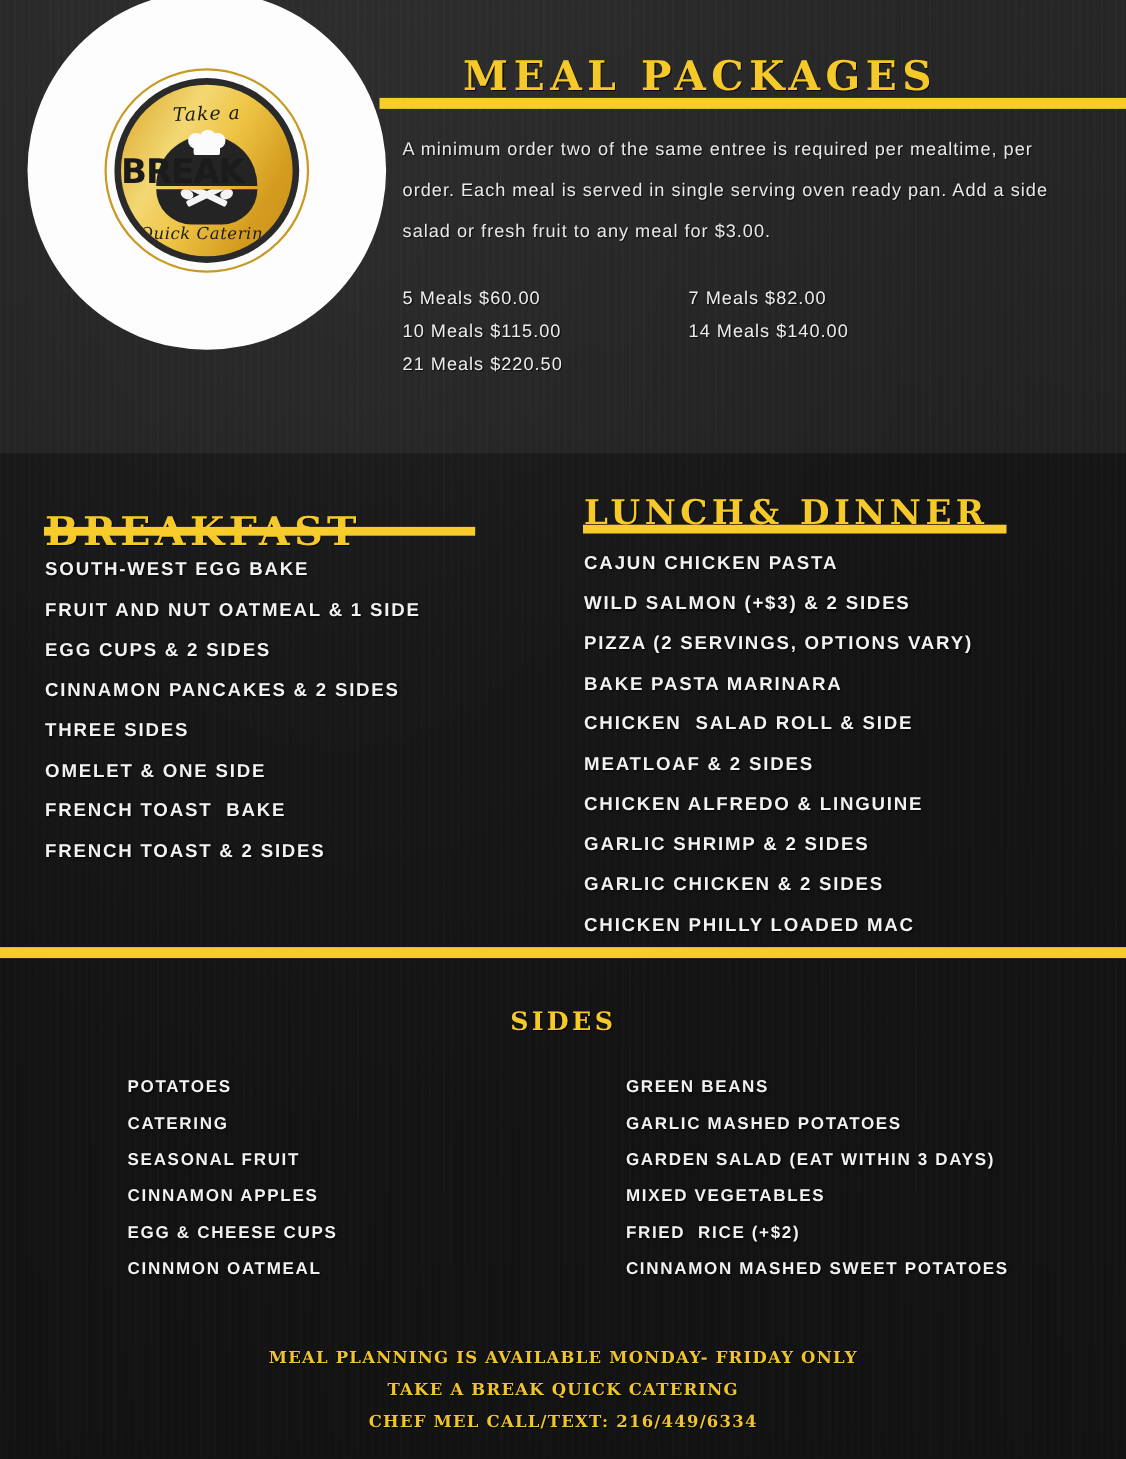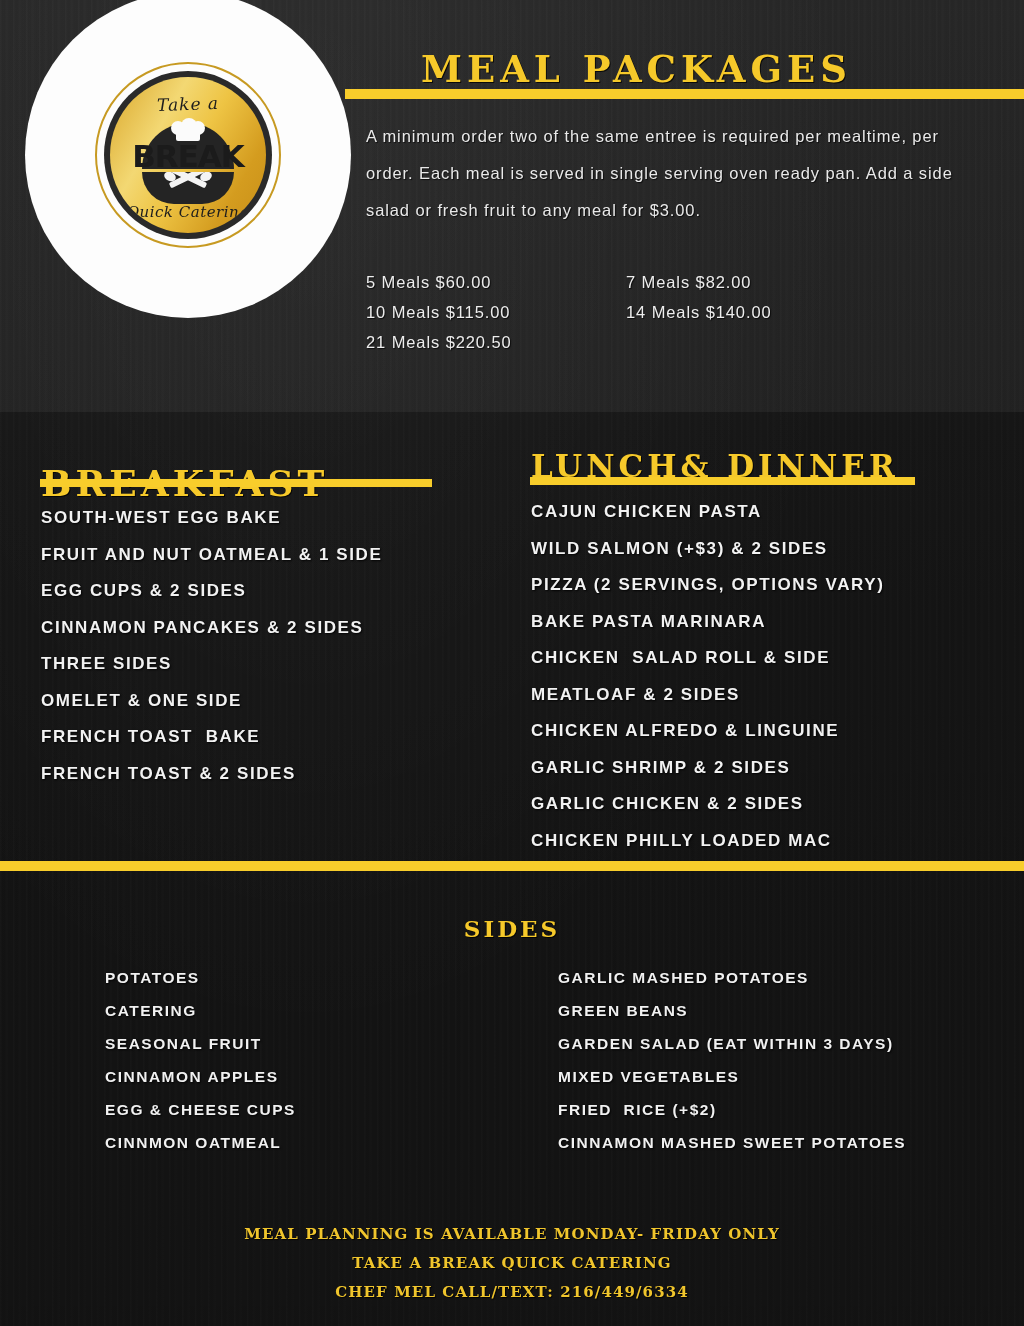--- a/index.html
+++ b/index.html
@@ -129,21 +129,20 @@
     border-radius: 2px;
   }
   .badge-wordband {
     position: absolute;
     left: 0; right: 0; top: 63px;
     height: 32px;
   }
   .badge-word {
     position: absolute;
     left: 0; right: 0; top: 0;
-    text-align: center;
     font-family: "DejaVu Sans", sans-serif;
     font-size: 31px;
     font-weight: bold;
     color: #1b1b1b;
     letter-spacing: -1px;
     line-height: 32px;
   }
   .badge-bar {
     position: absolute;
     left: 50%; top: 95px;
@@ -220,21 +219,21 @@
   
   .price-grid {
     position: absolute;
     left: 366px; top: 262px;
     width: 480px;
     font-size: 16.5px;
     color: #ededed;
     letter-spacing: .9px;
     text-shadow: 1px 1px 1px rgba(0,0,0,.7);
   }
-  .price-row { display: flex; height: 30px; align-items: flex-end; gap: 40px; }
+  .price-row { display: flex; height: 30px; align-items: flex-start; gap: 40px; }
   .price-cell { width: 225px; }
 
   
   .menu-list {
     position: absolute;
     list-style: none;
     margin: 0; padding: 0;
   }
   .menu-list li {
     font-family: "Liberation Sans", sans-serif;
@@ -245,21 +244,21 @@
     line-height: 36.5px;
     white-space: pre;
     text-shadow: 1px 1px 2px rgba(0,0,0,.85);
   }
   #list-breakfast { left: 41px; top: 500px; }
   #list-lunch     { left: 531px; top: 494px; }
 
   .sides-list {
     position: absolute;
     list-style: none;
-    margin: 5px; padding: 0;
+    margin: 16px; padding: 0;
   }
   .sides-list li {
     font-family: "Liberation Sans", sans-serif;
     font-weight: bold;
     font-size: 15.5px;
     color: #f1f1f1;
     letter-spacing: 1.5px;
     line-height: 33px;
     white-space: pre;
     text-shadow: 1px 1px 2px rgba(0,0,0,.85);
@@ -374,22 +373,22 @@
   <h2 class="head-serif" id="title-sides">SIDES</h2>
   <ul class="sides-list" id="list-sides-left">
     <li>POTATOES</li>
     <li>CATERING</li>
     <li>SEASONAL FRUIT</li>
     <li>CINNAMON APPLES</li>
     <li>EGG &amp; CHEESE CUPS</li>
     <li>CINNMON OATMEAL</li>
   </ul>
   <ul class="sides-list" id="list-sides-right">
+    <li>GREEN BEANS</li>
     <li>GARLIC MASHED POTATOES</li>
-    <li>GREEN BEANS</li>
     <li>GARDEN SALAD (EAT WITHIN 3 DAYS)</li>
     <li>MIXED VEGETABLES</li>
     <li>FRIED  RICE (+$2)</li>
     <li>CINNAMON MASHED SWEET POTATOES</li>
   </ul>
 
   <div class="footer">
     <div>MEAL PLANNING IS AVAILABLE MONDAY- FRIDAY ONLY</div>
     <div>TAKE A BREAK QUICK CATERING</div>
     <div>CHEF MEL CALL/TEXT: 216/449/6334</div>

